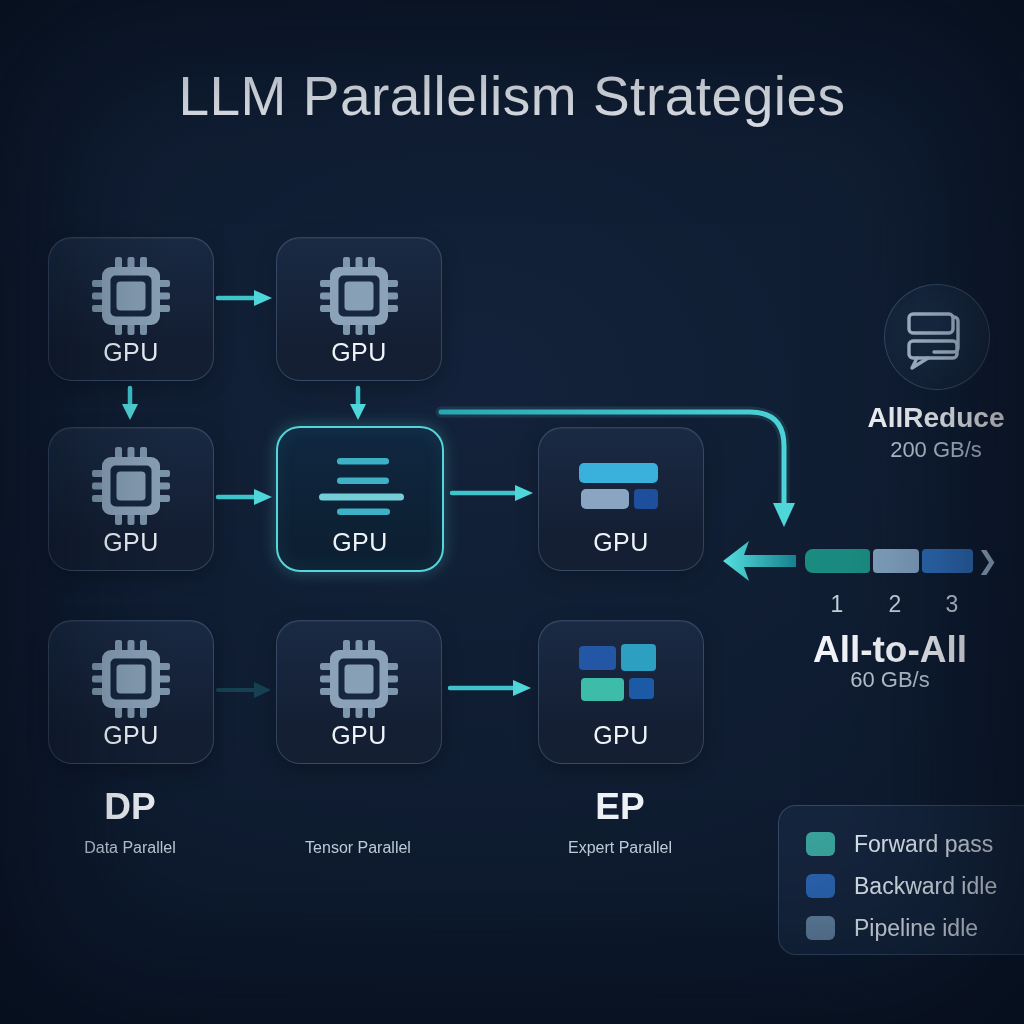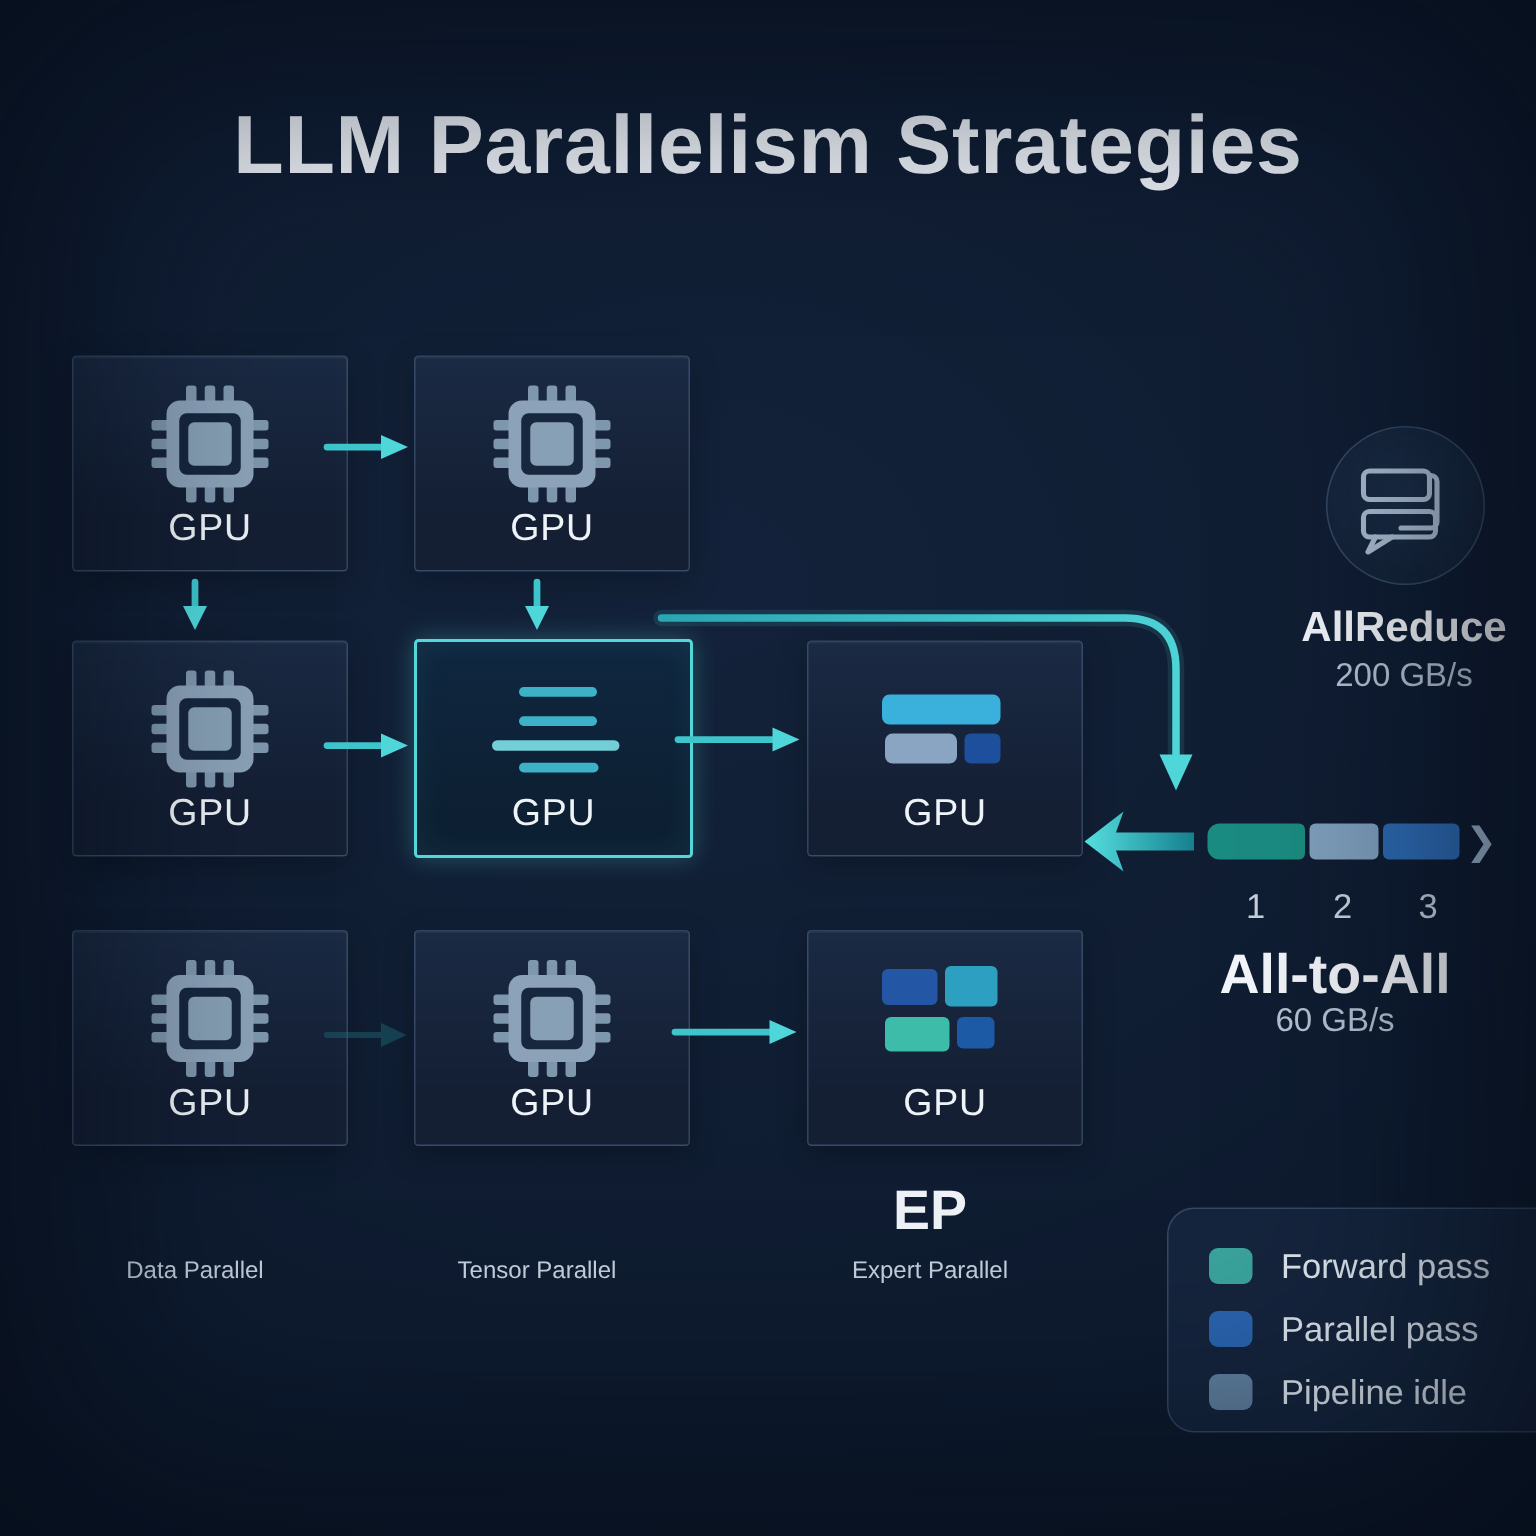--- a/index.html
+++ b/index.html
@@ -9,28 +9,27 @@
     background:
       radial-gradient(120% 95% at 46% 38%, #13223a 0%, #0e1b2f 55%, #0a1627 100%);
     color:#e8edf4;
   }
   .stage::after{
     content:"";position:absolute;inset:0;pointer-events:none;
     box-shadow:inset 0 0 150px 45px rgba(3,9,18,0.6);
   }
   .title{
     position:absolute;top:64px;left:0;width:100%;text-align:center;
-    font-size:55px;font-weight:700;letter-spacing:.5px;color:#e9edf4;margin:0;
+    font-size:55px;font-weight:400;letter-spacing:.5px;color:#e9edf4;margin:0;
   }
   .gpu-box{
-    position:absolute;width:164px;height:142px;border-radius:3px;
+    position:absolute;width:164px;height:142px;border-radius:24px;
     background:linear-gradient(180deg,#1a2a43 0%,#141f34 75%);
     border:1px solid rgba(122,152,192,.30);
     box-shadow:inset 0 1px 0 rgba(255,255,255,.05), 0 6px 20px rgba(0,0,0,.25);
-    padding-left:18px;
   }
   .gpu-box .icon-wrap{position:absolute;top:16px;left:0;width:100%;display:flex;justify-content:center;}
   .gpu-box .gpu-label{
     position:absolute;bottom:13px;left:0;width:100%;text-align:center;
     font-size:25px;font-weight:500;letter-spacing:.5px;color:#eef3f8;
   }
   .gpu-box.highlight{
     border:2px solid #55d7da;
     background:linear-gradient(180deg,#0f2740 0%,#0d2033 80%);
     box-shadow:0 0 16px rgba(85,215,218,.30), inset 0 0 20px rgba(85,215,218,.08);
@@ -302,33 +301,34 @@
     <div class="seg" style="width: 46px; background: rgb(127, 160, 189);"></div>
     <div class="seg" style="width: 51px; background: rgb(46, 107, 180);"></div>
   </div>
   <div class="chevron">❯</div>
   <span class="seg-num" style="left:824px">1</span>
   <span class="seg-num" style="left:882px">2</span>
   <span class="seg-num" style="left:939px">3</span>
   <div class="big-label" style="left:790px;top:629px;width:200px;font-size:37px">All-to-All</div>
   <div class="sub-label" style="left:790px;top:667px;width:200px">60 GB/s</div>
 
+  <div class="strategy-abbr" style="left:48px">DP</div>
   <div class="strategy-name" style="left:48px">Data Parallel</div>
   <div class="strategy-name" style="left:276px">Tensor Parallel</div>
   <div class="strategy-abbr" style="left:538px">EP</div>
   <div class="strategy-name" style="left:538px">Expert Parallel</div>
 
   <div class="legend">
     <div class="legend-row">
       <span class="swatch" style="background: rgb(58, 164, 156);"></span>
       <span class="legend-label">Forward pass</span>
     </div>
     <div class="legend-row">
       <span class="swatch" style="background: rgb(42, 100, 174);"></span>
-      <span class="legend-label">Parallel pass</span>
+      <span class="legend-label">Backward idle</span>
     </div>
     <div class="legend-row">
       <span class="swatch" style="background: rgb(95, 127, 158);"></span>
       <span class="legend-label">Pipeline idle</span>
     </div>
   </div>
 
 </div>
 
 </body></html>

